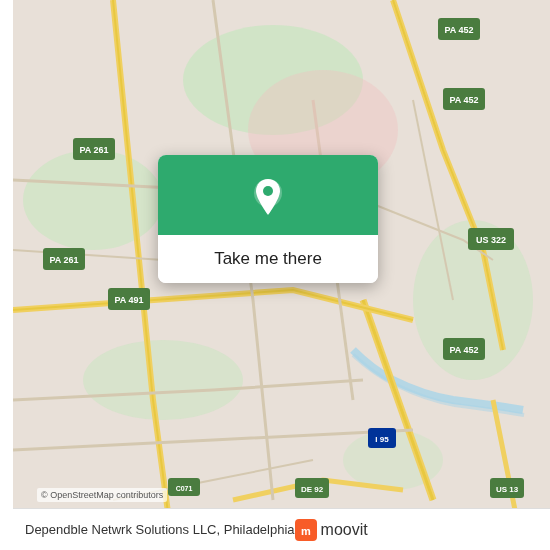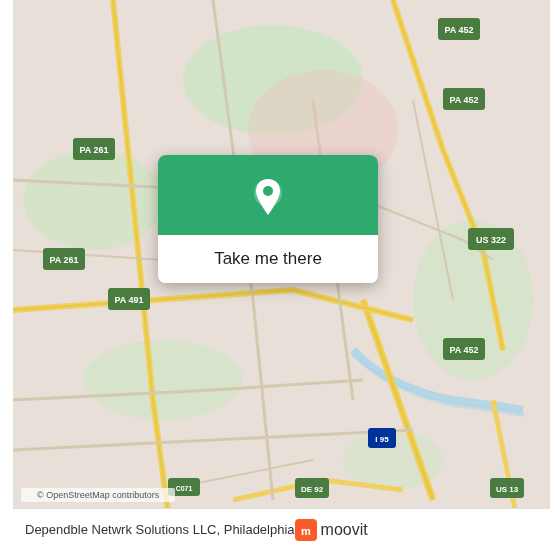--- a/index.html
+++ b/index.html
@@ -57,26 +57,26 @@
     #moovit-text {
       font-size: 16px;
       font-weight: normal;
       color: #333;
     }
 
     
     #attribution {
       position: absolute;
       bottom: 48px;
-      left: 8px;
+      left: 24px;
       font-size: 9px;
       color: #555;
       z-index: 10;
       background: rgba(255,255,255,0.7);
-      padding: 2px 16px;
+      padding: 2px 4px;
       border-radius: 2px;
     }
 
     
     #action-card {
       position: absolute;
       top: 155px;
       left: 145px;
       width: 220px;
       background: white;

